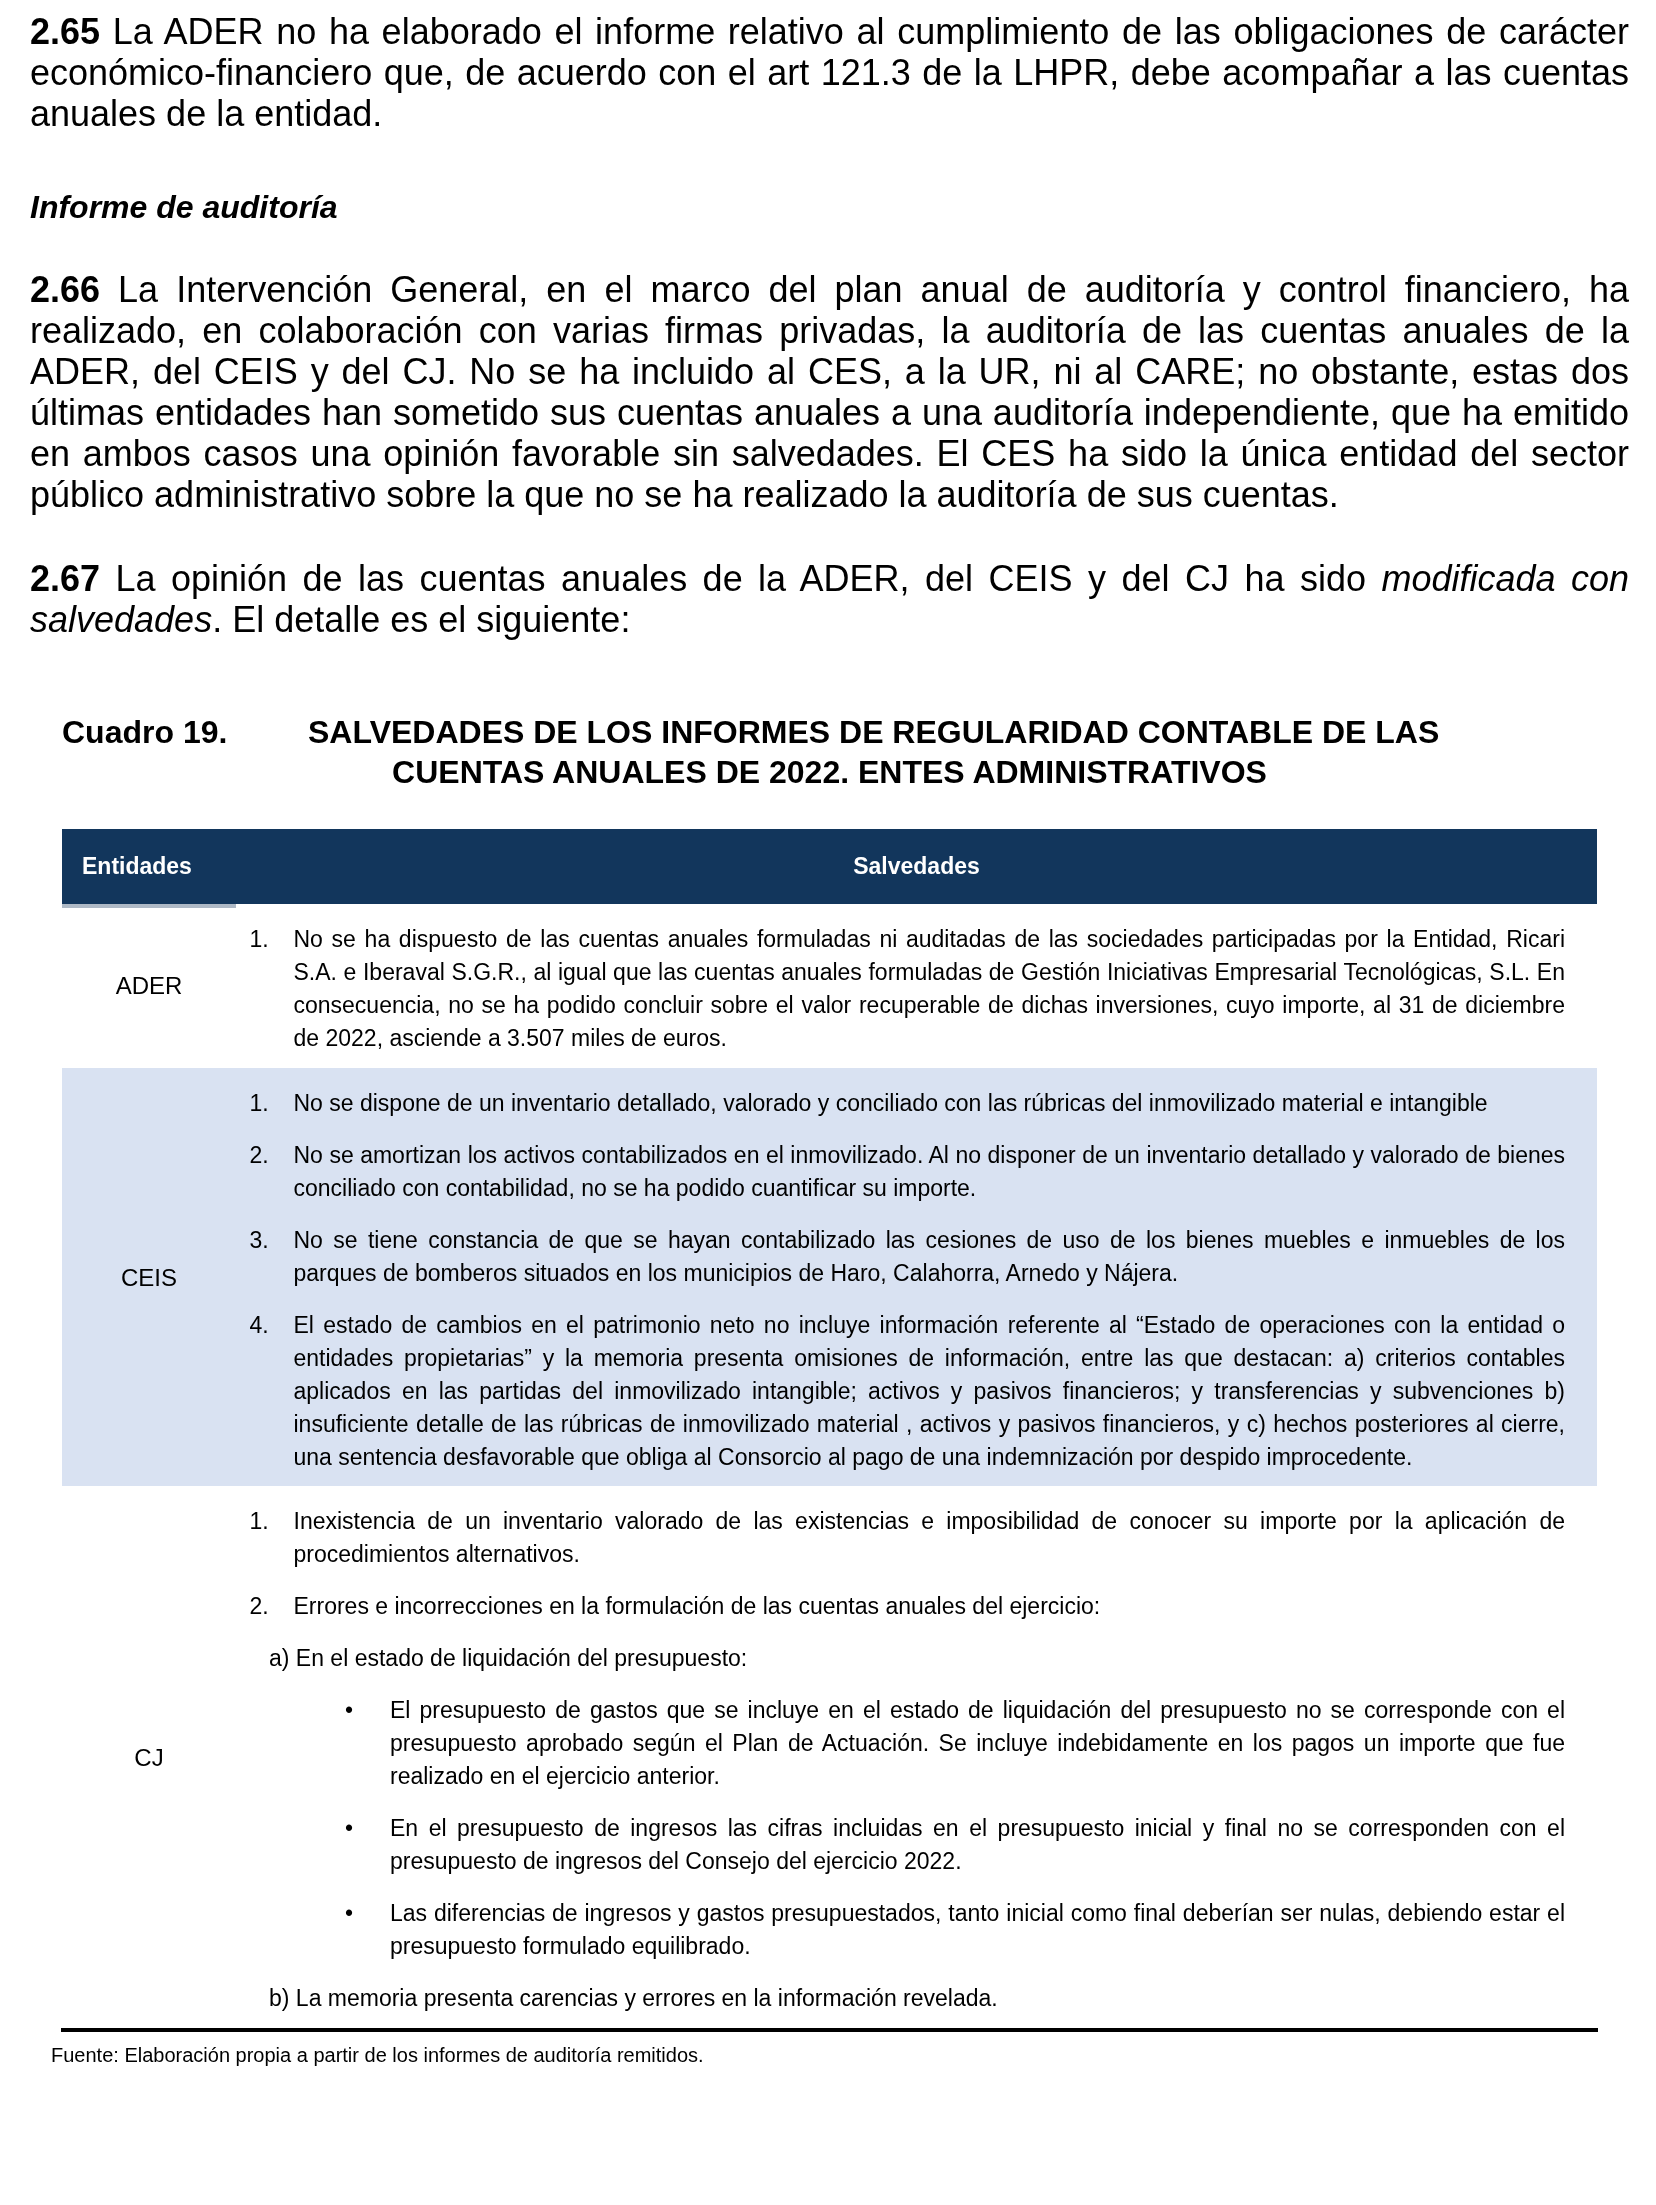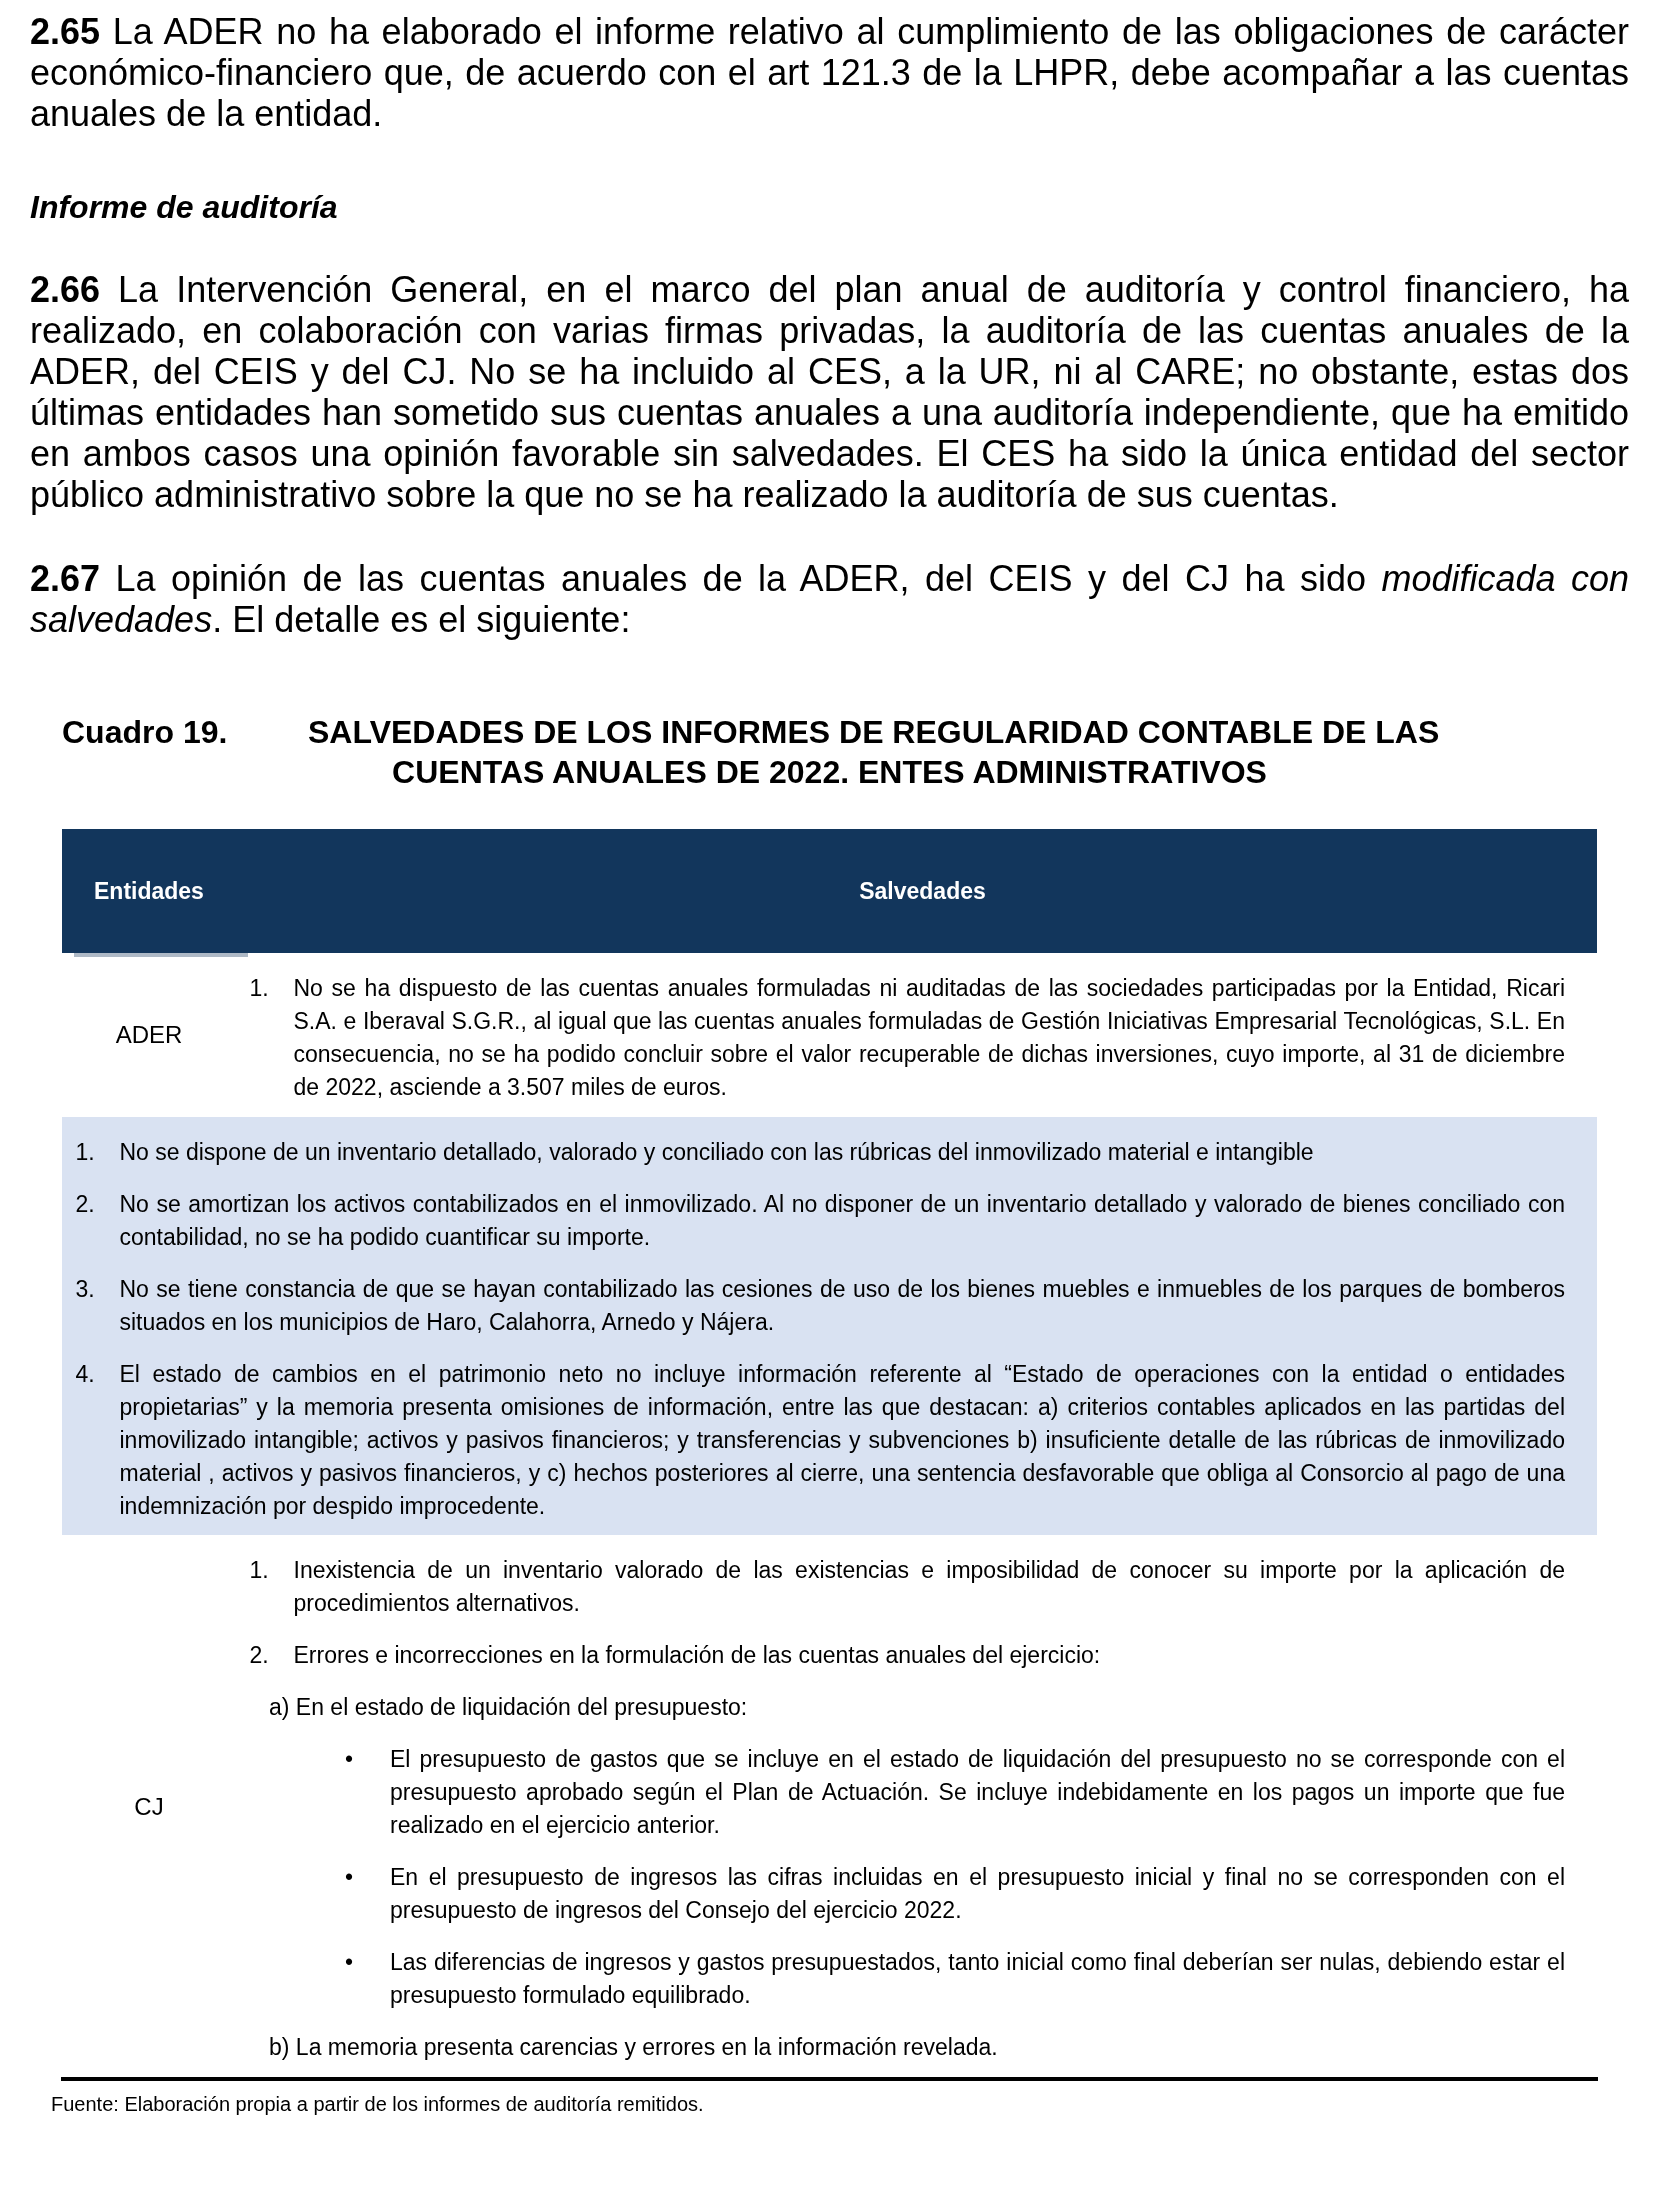--- a/index.html
+++ b/index.html
@@ -29,21 +29,21 @@
   .caption-label { position:absolute; left:32px; top:0; white-space:nowrap; }
   .caption-line1 { display:block; padding-left:278px; text-align:left; }
   .caption-line2 { display:block; text-align:center; }
 
   .tbl {
     margin-top:37px; margin-left:32px; width:1535px;
     font-size:23px; line-height:33px;
   }
   .tbl-header {
     display:flex; align-items:stretch;
-    height:124px; color:#ffffff; font-weight:bold;padding-left:12px;
+    height:75px; color:#ffffff; font-weight:bold;
   }
   .th-entity {
     width:174px; flex:none; position:relative;
     display:flex; align-items:center; padding-left:20px;
   }
   .th-entity::after {
     content:""; position:absolute; left:0; bottom:-4px;
     width:174px; height:4px; background:#AEB9C6;
   }
   .th-remarks { flex:1; display:flex; align-items:center; justify-content:center; }
@@ -99,20 +99,21 @@
       <div class="cell-entity">ADER</div>
       <div class="cell-items">
           <div class="item num">
             <span class="marker">1.</span>
             <span class="txt">No se ha dispuesto de las cuentas anuales formuladas ni auditadas de las sociedades participadas por la Entidad, Ricari S.A. e Iberaval S.G.R., al igual que las cuentas anuales formuladas de Gestión Iniciativas Empresarial Tecnológicas, S.L. En consecuencia, no se ha podido concluir sobre el valor recuperable de dichas inversiones, cuyo importe, al 31 de diciembre de 2022, asciende a 3.507 miles de euros.</span>
           </div>
         </div>
     </div>
 
     <div class="trow" style="background: rgb(217, 226, 242);">
+      <div class="cell-entity">CEIS</div>
       <div class="cell-items">
           <div class="item num">
             <span class="marker">1.</span>
             <span class="txt">No se dispone de un inventario detallado, valorado y conciliado con las rúbricas del inmovilizado material e intangible</span>
           </div>
           <div class="item num">
             <span class="marker">2.</span>
             <span class="txt">No se amortizan los activos contabilizados en el inmovilizado. Al no disponer de un inventario detallado y valorado de bienes conciliado con contabilidad, no se ha podido cuantificar su importe.</span>
           </div>
           <div class="item num">

